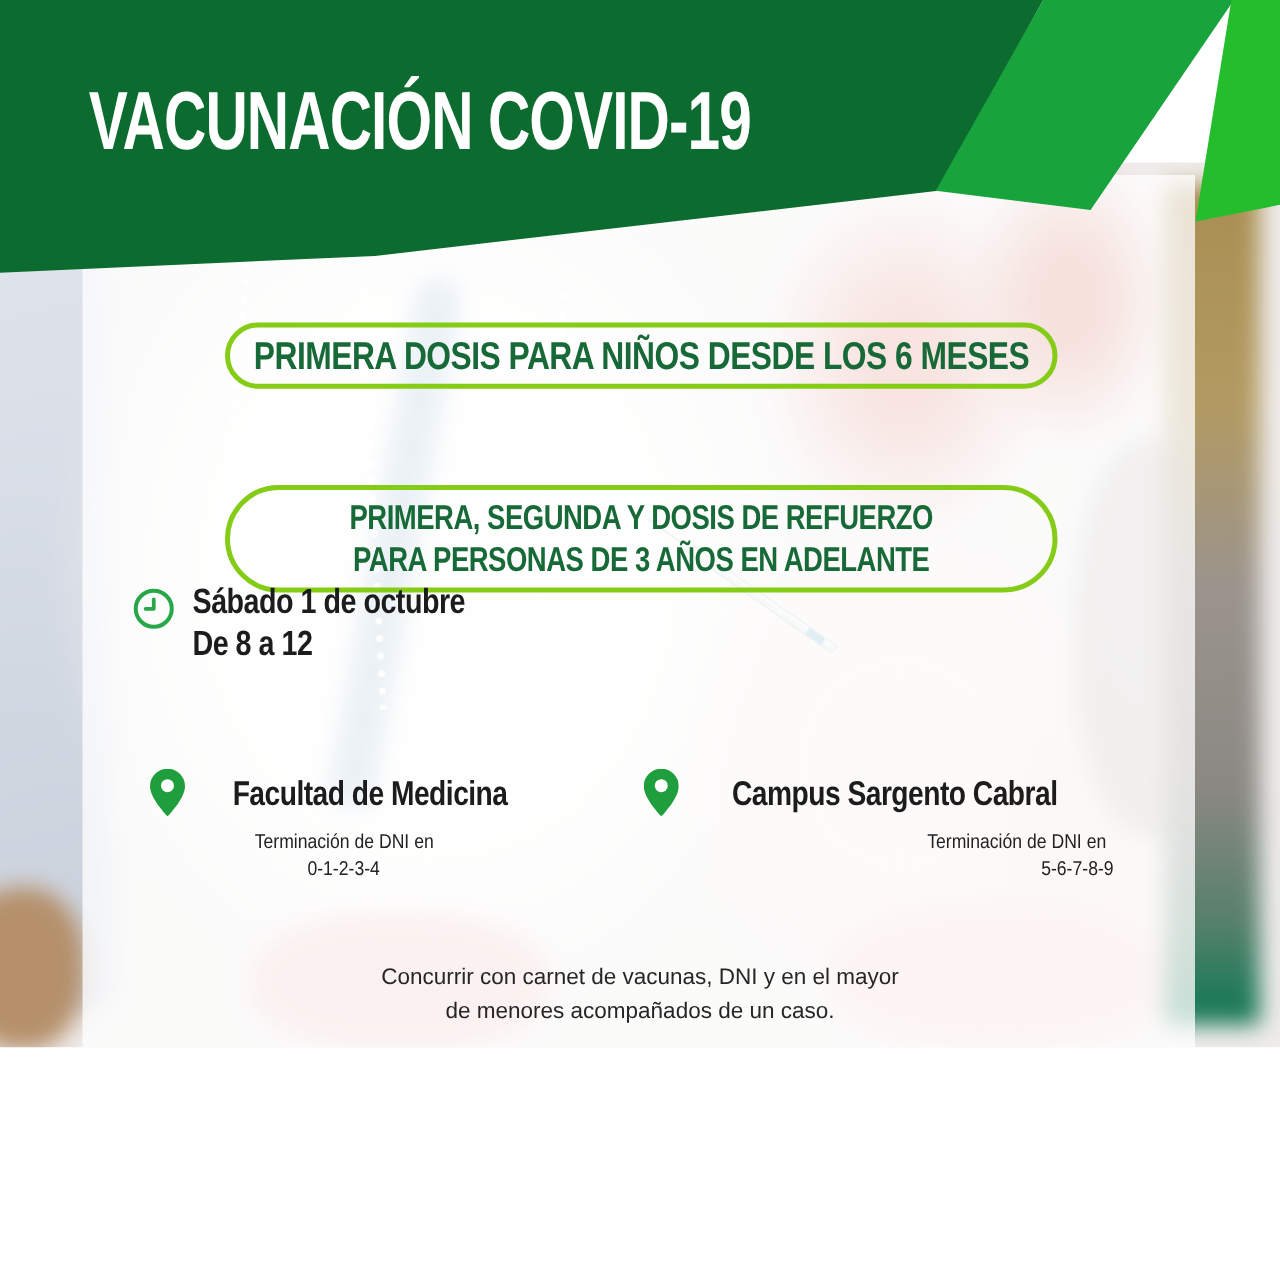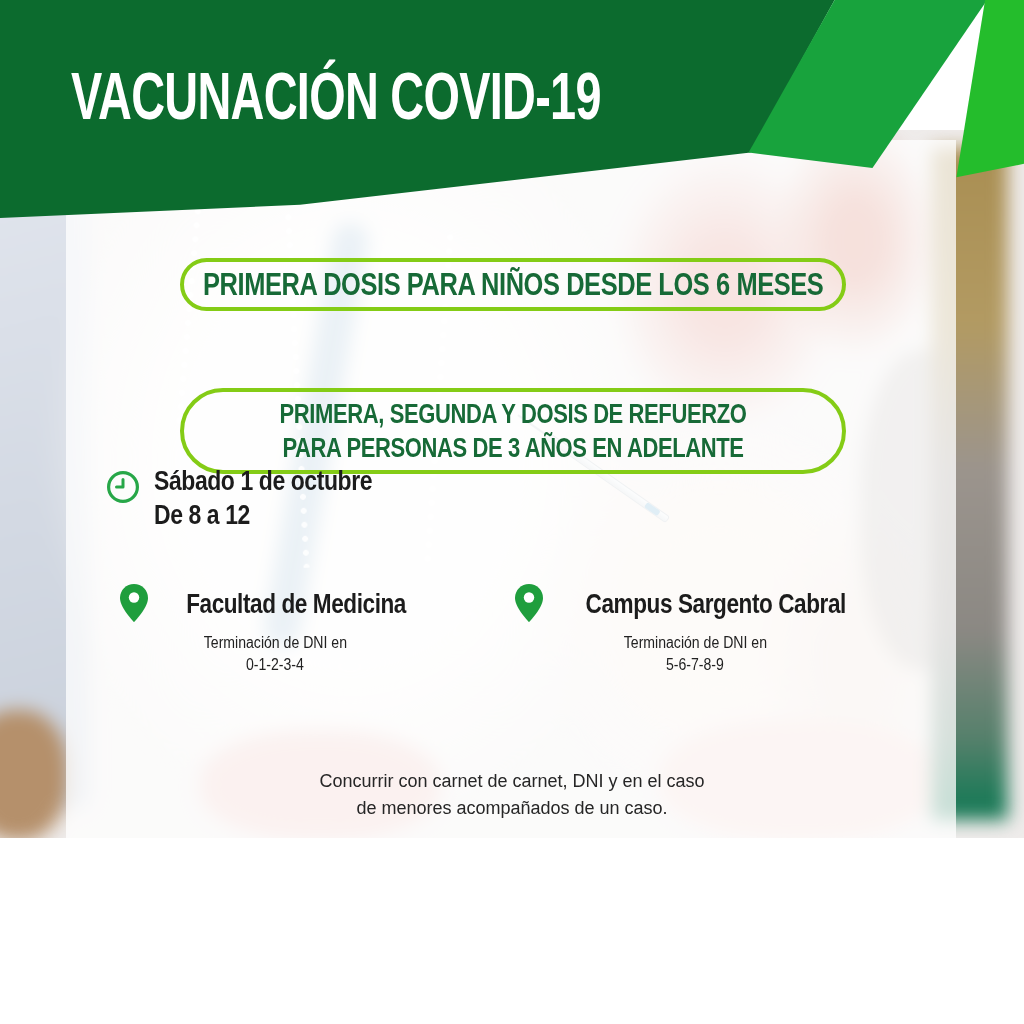--- a/index.html
+++ b/index.html
@@ -61,22 +61,22 @@
           display:flex; align-items:center; justify-content:center; color:#176a37; font-weight:bold; }
   .pill-1 { top:258px; height:53px; font-size:31px; white-space:nowrap; }
   .pill-2 { top:344px; height:86px; font-size:27.5px; text-align:center; line-height:1.22;margin-top:44px; }
   .pill-2 .wrapbox { display:block; width:700px; transform:scaleX(.8); transform-origin:center; letter-spacing:-0.5px; }
 
   
   .clock-icon { position:absolute; left:106px; top:470px; }
   .sched { position:absolute; left:154px; top:464px; color:#1c1c1c; font-weight:bold; font-size:28px; line-height:1.2; }
 
   
-  .loc-col { position:absolute; top:584px; width:400px; text-align:center; color:#1c1c1c; }
-  .loc-col-1 { left:75px; } .loc-col-2 { left:495px; }
+  .loc-col { position:absolute; top:615px; width:400px; text-align:center; color:#1c1c1c; }
+  .loc-col-1 { left:75px; } .loc-col-2 { left:495px;text-align:right; }
   .loc-head { display:flex; align-items:flex-start; justify-content:center; gap:14px; }
   .loc-name { font-weight:bold; font-size:27.5px; white-space:nowrap; margin-top:4px; }
   .loc-sub { margin-top:10px; font-size:16px; line-height:1.38; color:#222222; }
 
   
   .note { position:absolute; left:0; right:0; top:768px; text-align:center; font-size:18px; line-height:1.5; color:#262626; }
 
   
   .footer { position:absolute; left:0; top:838px; width:1024px; height:186px; background:#ffffff; }
 </style>
@@ -153,21 +153,21 @@
       </svg>
       <span class="loc-name"><span class="cxc82">Campus Sargento Cabral</span></span>
     </div>
     <div class="loc-sub">
       <div><span class="cxc88">Terminación de DNI en</span></div>
       <div><span class="cxc88">5-6-7-8-9</span></div>
     </div>
   </div>
 
   <div class="note">
-    <div>Concurrir con carnet de carnet, DNI y en el caso</div>
+    <div>Concurrir con carnet de vacunas, DNI y en el mayor</div>
     <div>de menores acompañados de un caso.</div>
   </div>
 
   <div class="footer">
     
     
     
     
     
     

